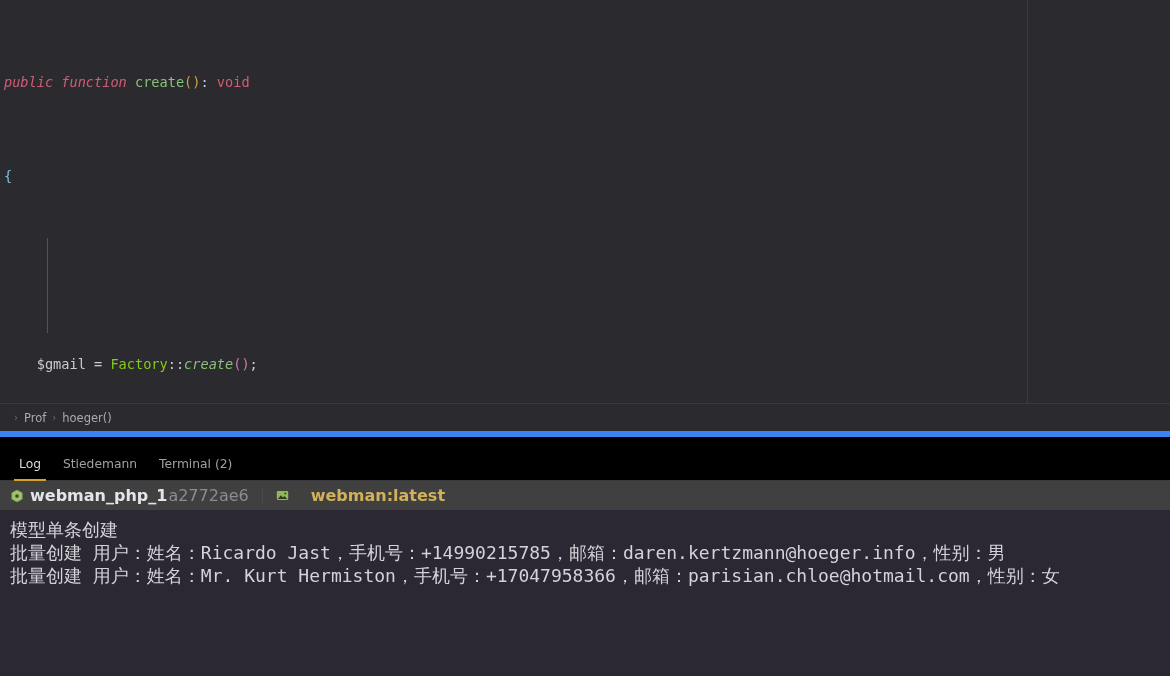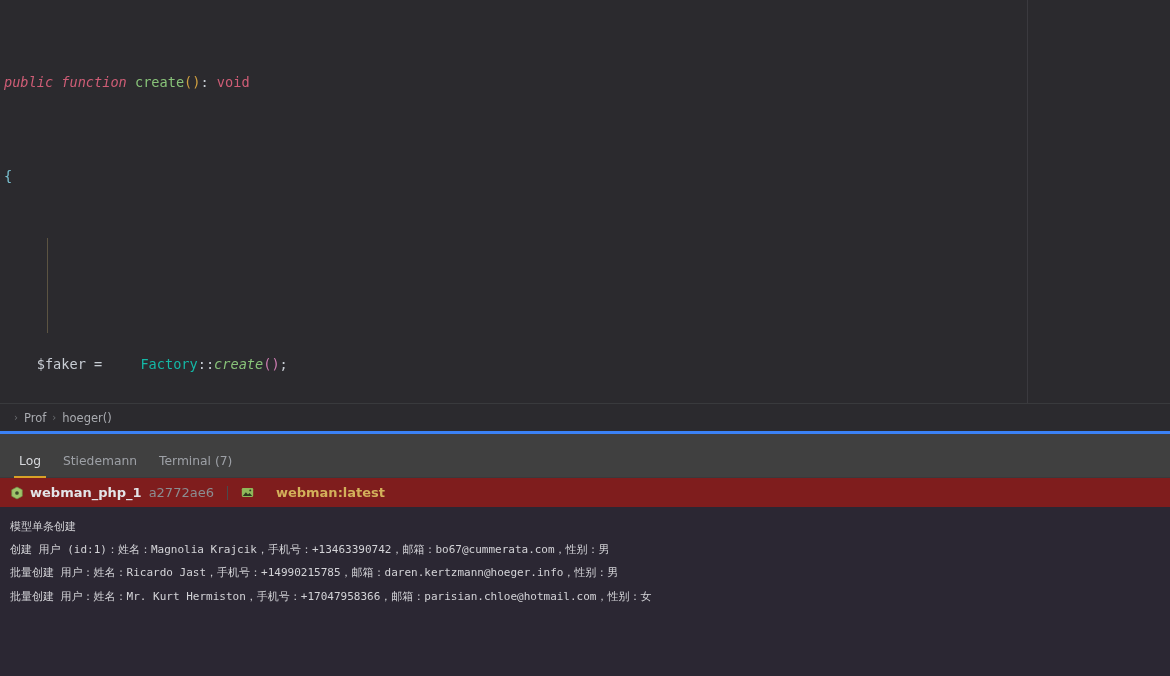--- a/index.html
+++ b/index.html
@@ -40,21 +40,21 @@
   }
   .indent-guide{
     position:absolute;left:47px;top:238px;width:1px;height:95px;
     background:#5c5442;
   }
 
   
   .kw{color:#cf5d76;font-style:italic;}
   .fn{color:#88c379;}
   .fn-it{color:#88c379;font-style:italic;}
-  .cls{color:#14b8a6;margin-left:30px;}
+  .cls{color:#84cc16;}
   .var{color:#c8cdd4;}
   .op{color:#c8cdd4;}
   .punc{color:#d0a040;}
   .brk{color:#79c0d0;}
   .type{color:#cf5d76;}
   .paren{color:#cc7bb0;}
 
   
   .breadcrumb{
     height:27px;background:#2b2a2e;
@@ -62,22 +62,22 @@
     display:flex;align-items:center;
     padding-left:8px;
     font-family:"DejaVu Sans",sans-serif;
     font-size:11.5px;color:#a9abb0;
   }
   .bc-sep{color:#6d6f73;margin:0 6px;font-size:10px;}
   .bc-item{color:#a9abb0;}
 
   
   .tabbar{
-    height:44px;background:#404040;
-    border-top:3px solid #3b82f6;
+    height:44px;background:#000000;
+    border-top:6px solid #3b82f6;
     display:flex;align-items:flex-end;
     padding-left:8px;
     font-family:"DejaVu Sans",sans-serif;
     position:relative;
   }
   .tabbar::after{
     content:"";position:absolute;left:0;right:0;bottom:0;height:1px;background:#393a3d;
   }
   .tab{
     font-size:12.3px;color:#9da0a6;
@@ -85,62 +85,62 @@
     position:relative;cursor:default;
   }
   .tab.active{color:#d6d8dc;}
   .tab.active::after{
     content:"";position:absolute;left:6px;right:6px;bottom:0;height:2px;
     background:#d8a227;z-index:2;
   }
 
   
   .cinfo{
-    height:29px;background:#7f1d1d;
+    height:29px;background:#404040;
     display:flex;align-items:center;
     padding-left:10px;
     font-family:"DejaVu Sans",sans-serif;
-    font-size:13px;
+    font-size:16px;
   }
   .cinfo .ctname{color:#e3e5e8;font-weight:bold;margin-left:6px;}
-  .cinfo .cthash{color:#8b8d91;margin-left:7px;}
+  .cinfo .cthash{color:#8b8d91;margin-left:1px;}
   .cinfo .vsep{width:1px;height:14px;background:#4a4a4d;margin:0 13px;}
   .cinfo .imgname{color:#d3b05a;margin-left:22px;font-weight:bold;}
   .ico{display:inline-flex;align-items:center;}
 
   
   .console{
     flex:1;background:#2b2733;
     padding:8px 0 0 10px;
     overflow:hidden;
   }
   .logline{
     font-family:"DejaVu Sans Mono",monospace;
-    font-size:11px;line-height:23.2px;
+    font-size:18px;line-height:23.2px;
     color:#d3d3d7;white-space:pre;
   }
 </style>
 </head>
 <body>
 
 <div class="app">
 
   <div class="editor">
     <div class="margin-guide"></div>
     <div class="indent-guide"></div>
 
     <div class="code">
 
       <div class="line"><span class="kw">public</span> <span class="kw">function</span> <span class="fn">create</span><span class="punc">()</span><span class="op">: </span><span class="type">void</span></div>
 
       <div class="line"><span class="brk">{</span></div>
 
       <div class="line"> </div>
 
-      <div class="line">    <span class="var">$faker</span><span class="op"> = </span><span class="cls">Factory</span><span class="op">::</span><span class="fn-it">create</span><span class="paren">()</span><span class="op">;</span></div>
+      <div class="line">    <span class="var">$gmail</span><span class="op"> = </span><span class="cls">Factory</span><span class="op">::</span><span class="fn-it">create</span><span class="paren">()</span><span class="op">;</span></div>
 
       
 
       
 
       
 
       
 
       
@@ -169,21 +169,21 @@
   <div class="breadcrumb">
     <span class="bc-sep">›</span>
     <span class="bc-item">Prof</span>
     <span class="bc-sep">›</span>
     <span class="bc-item">hoeger()</span>
   </div>
 
   <div class="tabbar">
     <div class="tab active">Log</div>
     <div class="tab">Stiedemann</div>
-    <div class="tab">Terminal (7)</div>
+    <div class="tab">Terminal (2)</div>
   </div>
 
   <div class="cinfo">
     <span class="ico">
       <svg width="14" height="14" viewBox="0 0 16 16">
         <path d="M8 1.2 14 4.4v7.2L8 14.8 2 11.6V4.4z" fill="#9fc46a" stroke="#6f8f48" stroke-width="0.8"></path>
         <circle cx="8" cy="8" r="2.1" fill="#3a4a2a"></circle>
       </svg>
     </span>
     <span class="ctname">webman_php_1</span>
@@ -194,18 +194,17 @@
         <rect x="1" y="2.5" width="14" height="11" rx="1.4" fill="#8fb859"></rect>
         <path d="M2.2 12.2 6 7.6l2.6 3 1.9-2.1 3.3 3.7z" fill="#2f3a20"></path>
         <circle cx="11.4" cy="5.4" r="1.2" fill="#2f3a20"></circle>
       </svg>
     </span>
     <span class="imgname">webman:latest</span>
   </div>
 
   <div class="console">
     <div class="logline">模型单条创建</div>
-    <div class="logline">创建 用户 (id:1)：姓名：Magnolia Krajcik，手机号：+13463390742，邮箱：bo67@cummerata.com，性别：男</div>
     <div class="logline">批量创建 用户：姓名：Ricardo Jast，手机号：+14990215785，邮箱：daren.kertzmann@hoeger.info，性别：男</div>
     <div class="logline">批量创建 用户：姓名：Mr. Kurt Hermiston，手机号：+17047958366，邮箱：parisian.chloe@hotmail.com，性别：女</div>
   </div>
 
 </div>
 
 </body></html>

